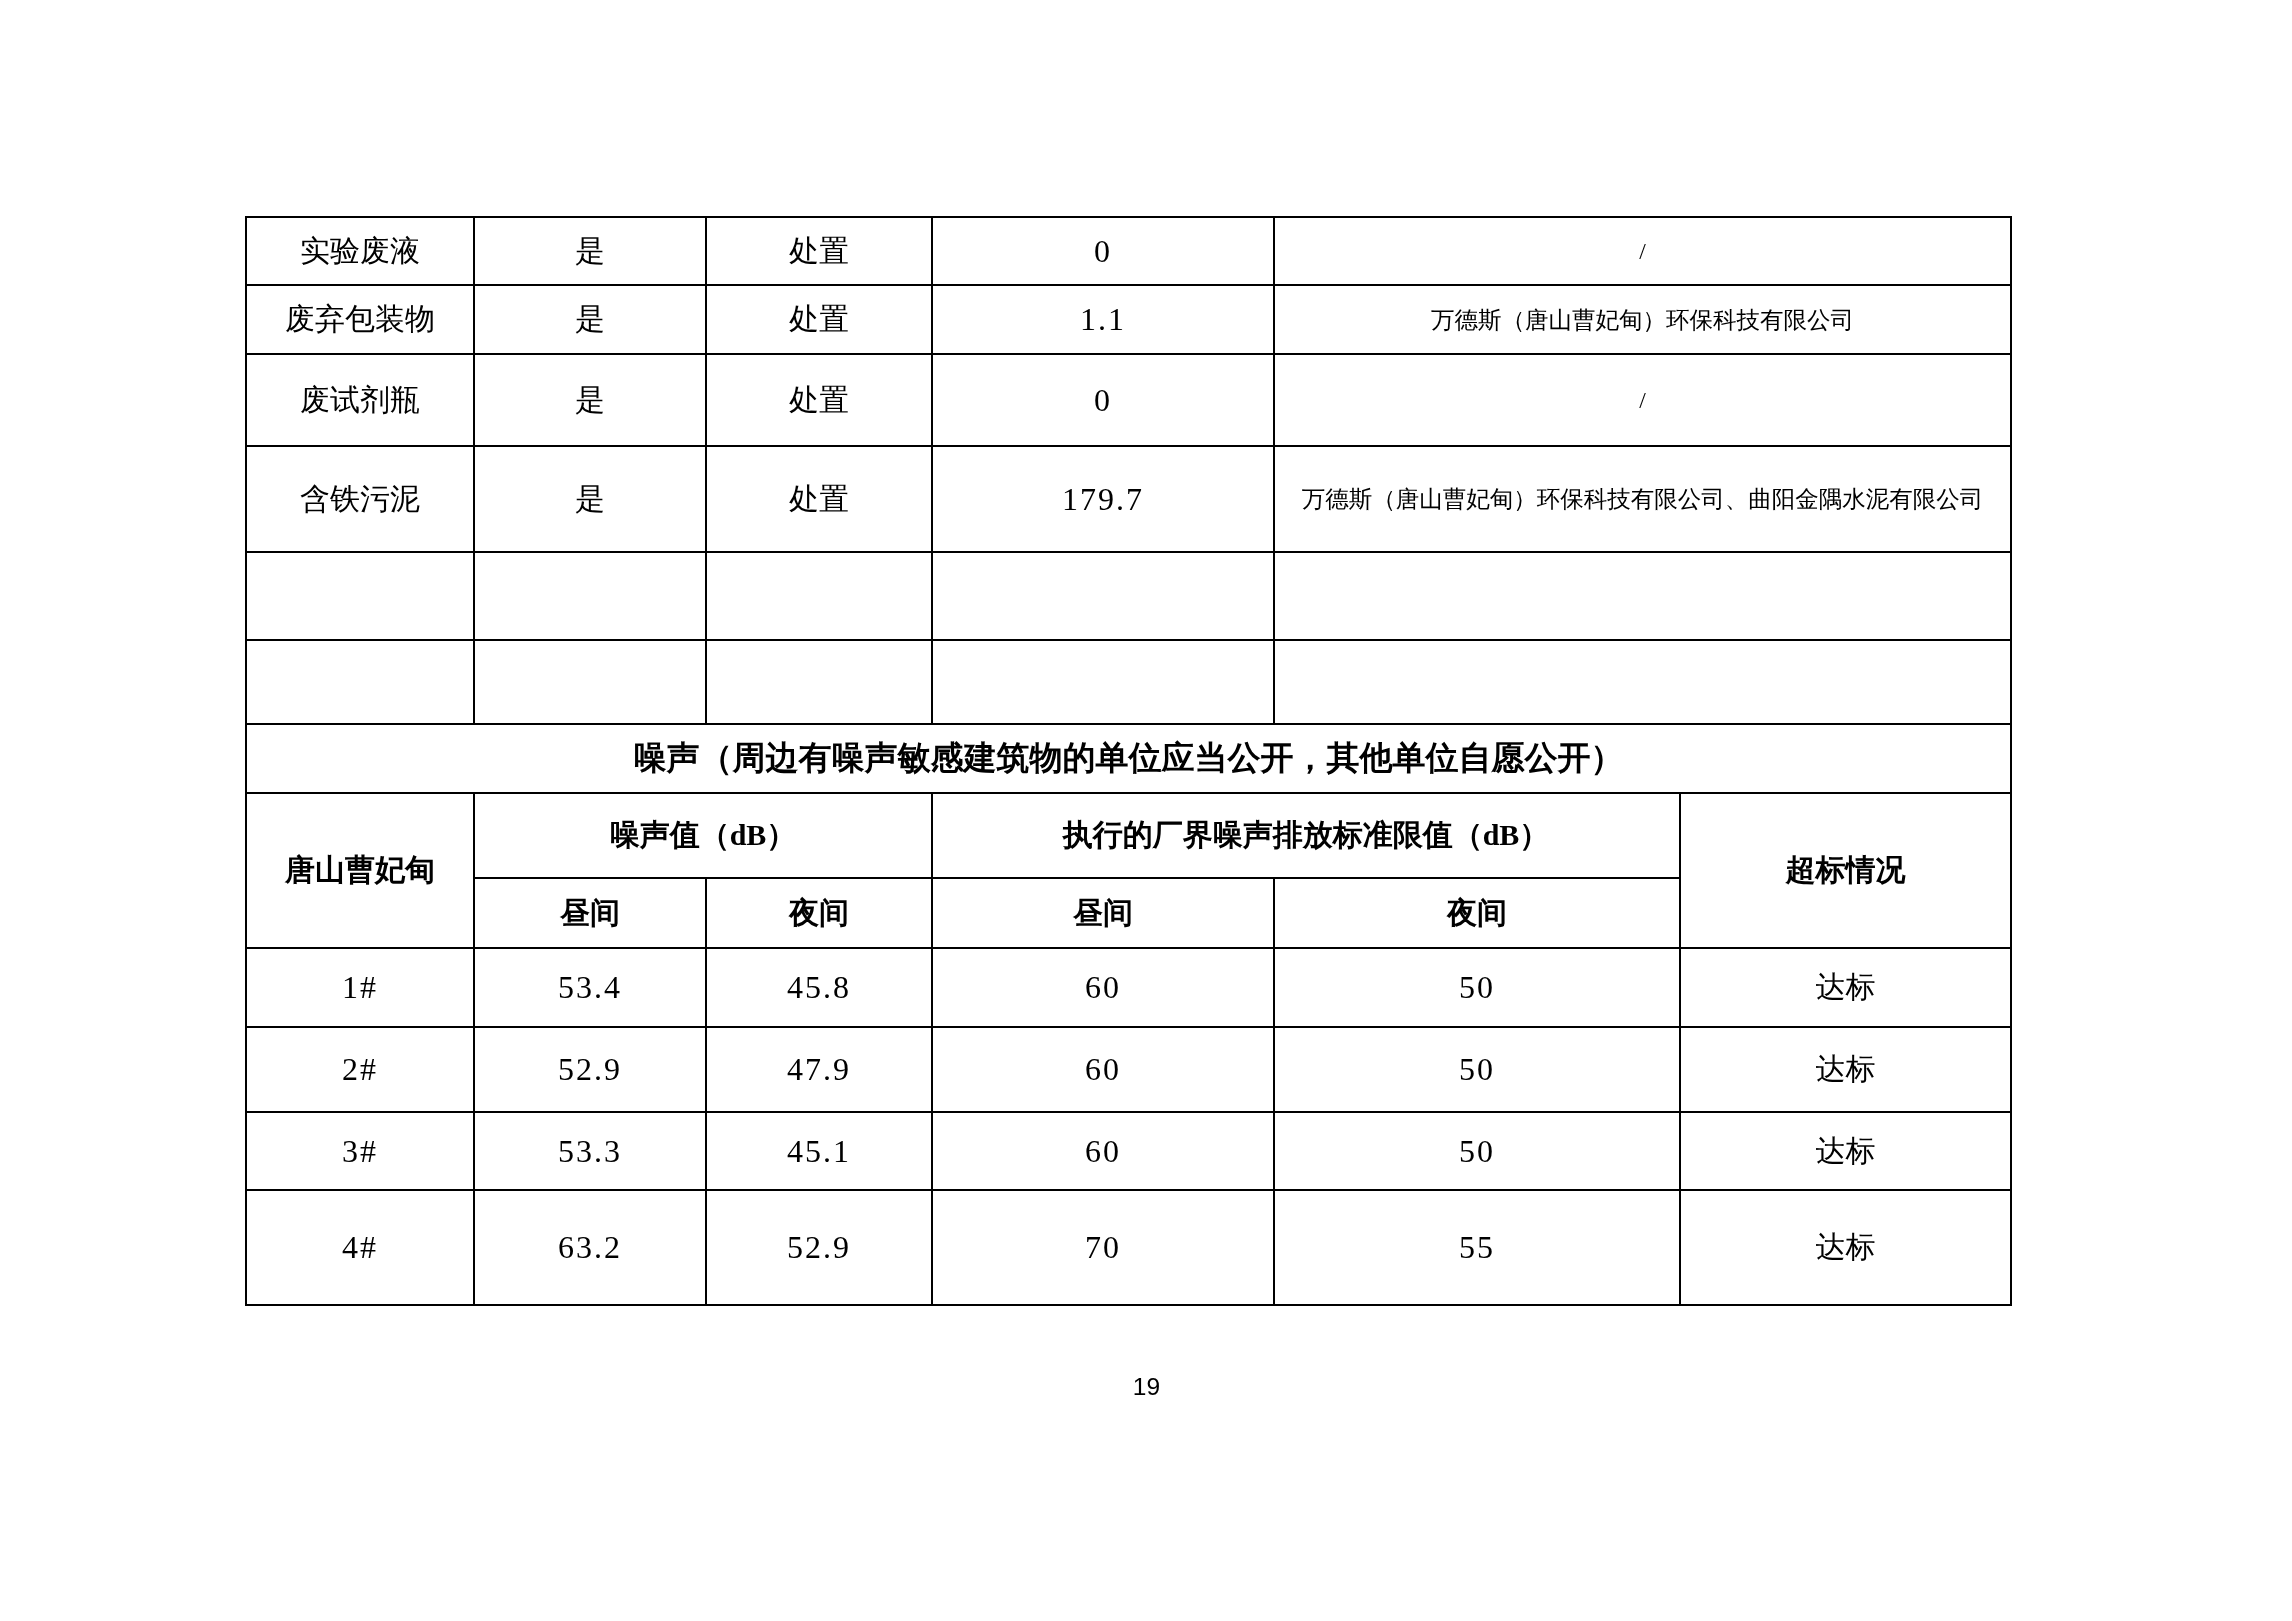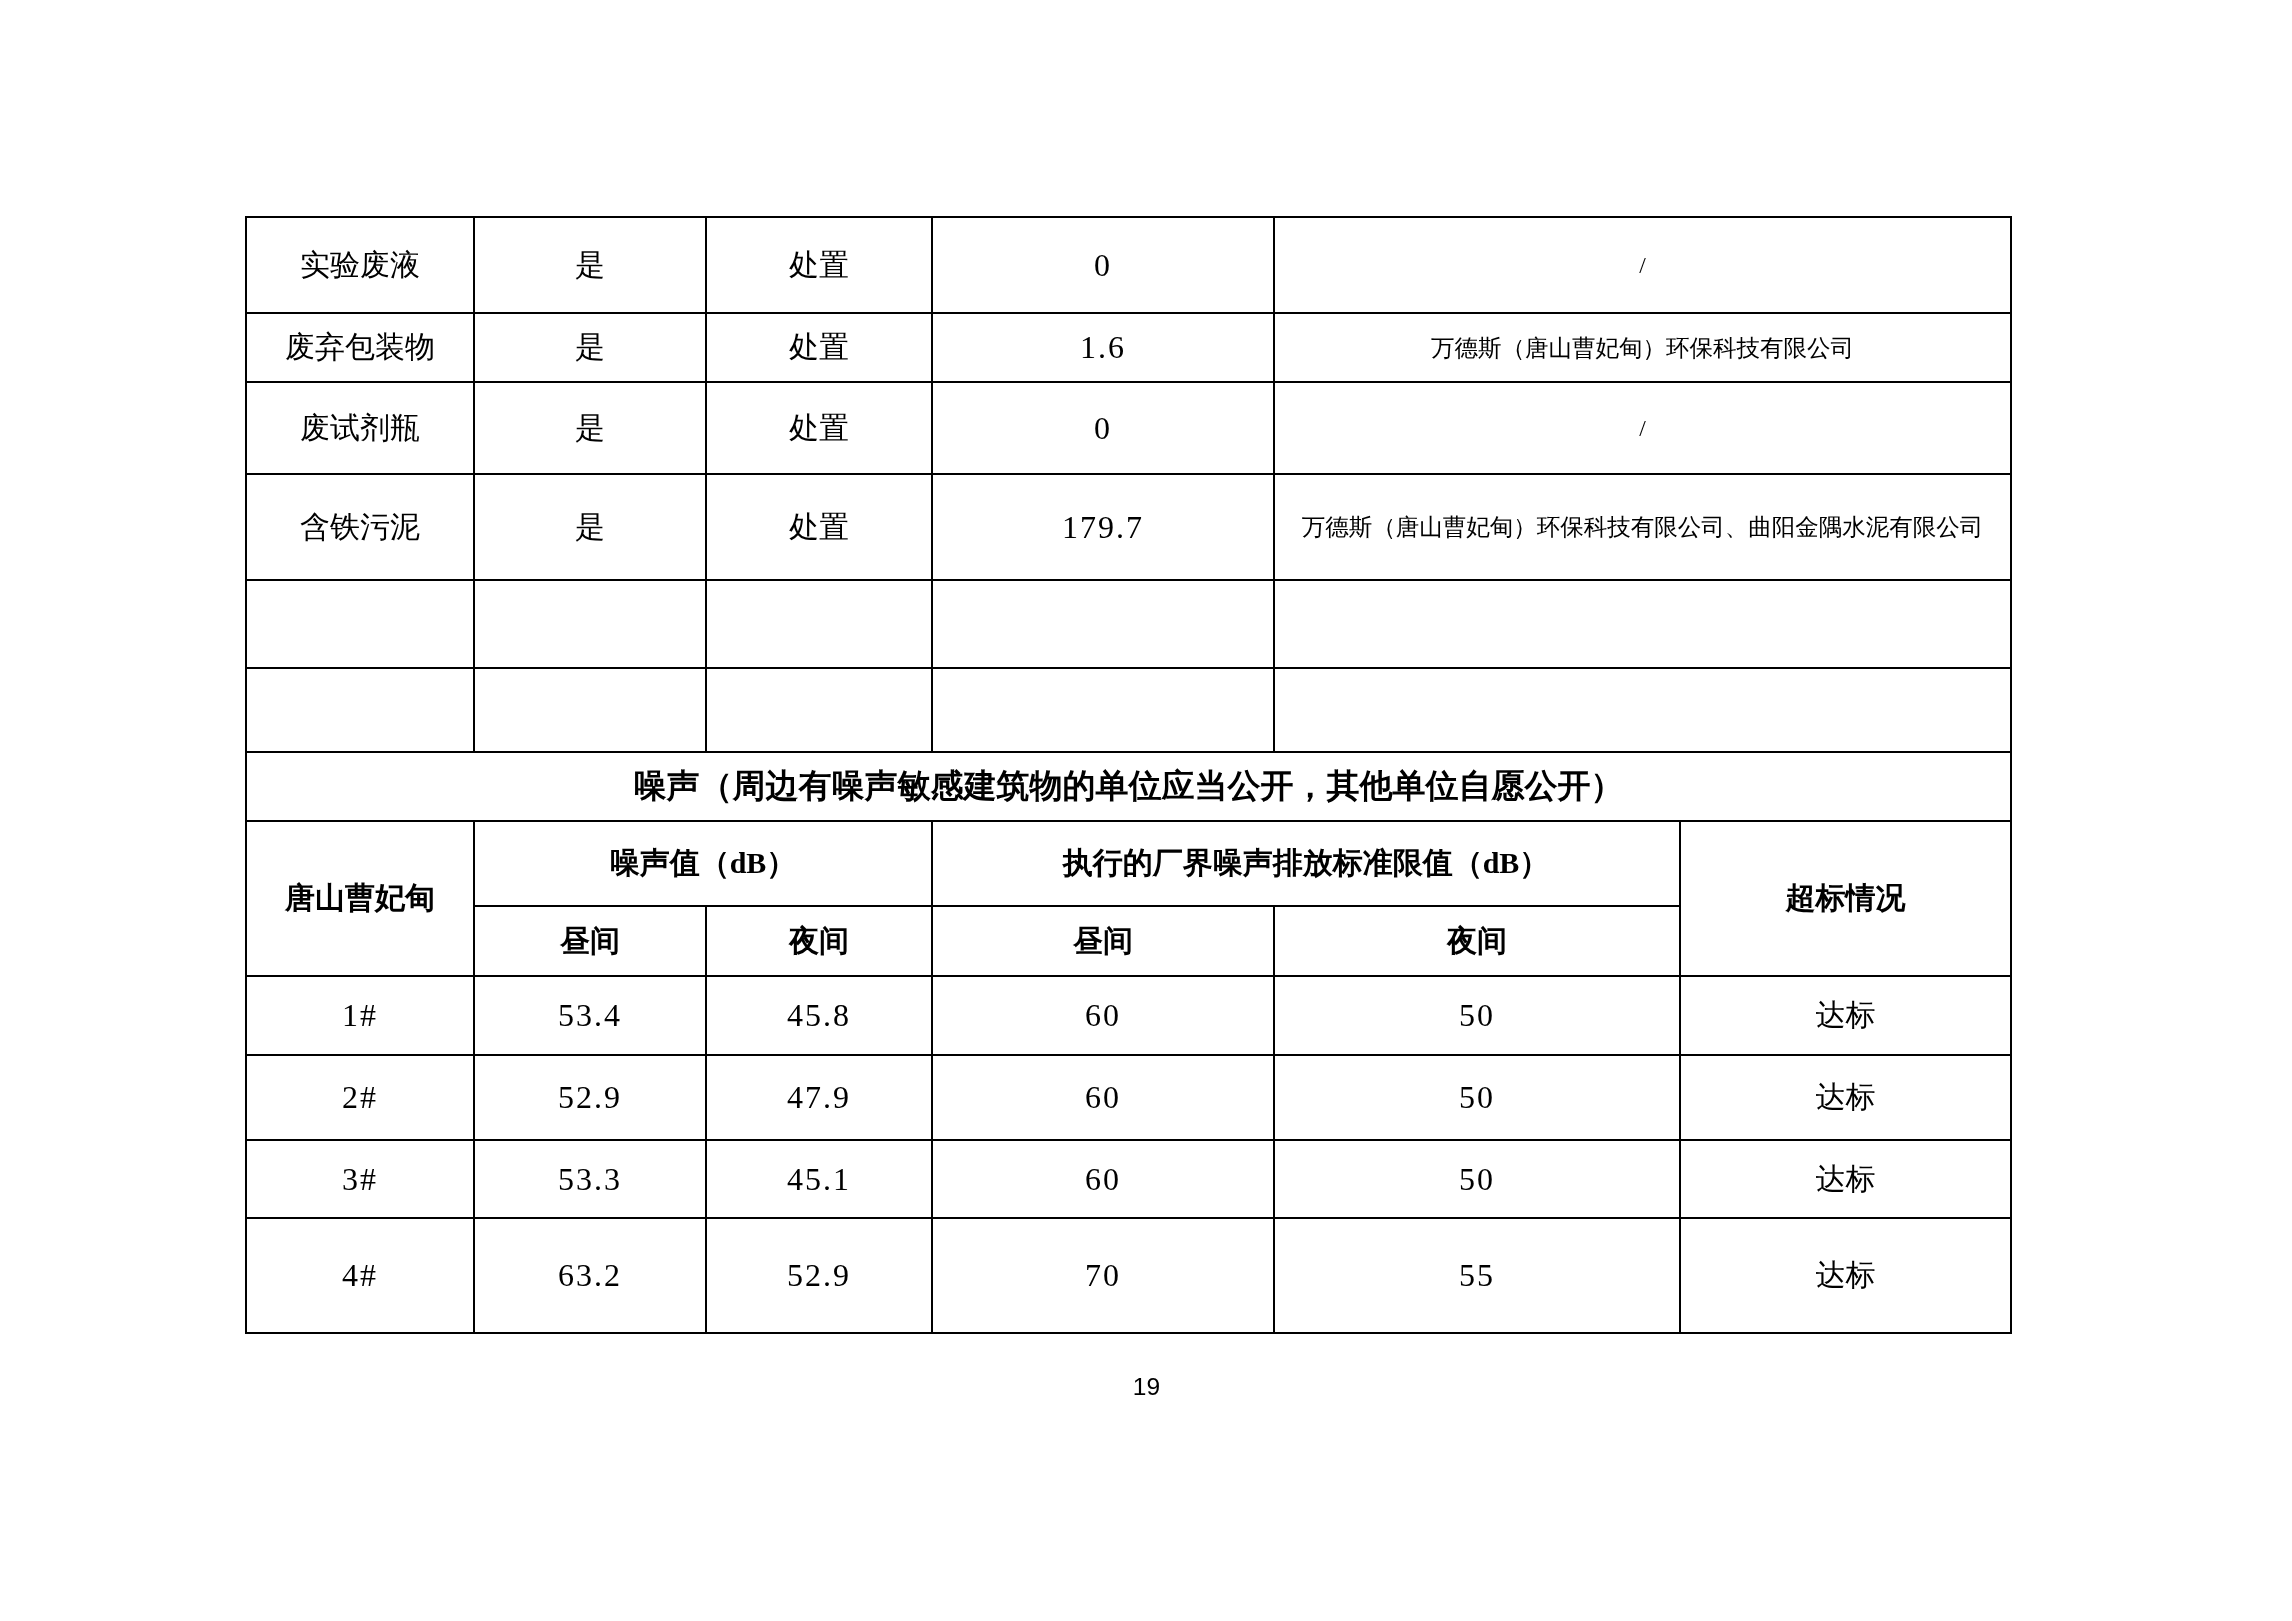--- a/index.html
+++ b/index.html
@@ -56,32 +56,32 @@
   <colgroup>
     <col style="width:228px">
     <col style="width:232px">
     <col style="width:226px">
     <col style="width:342px">
     <col style="width:406px">
     <col style="width:331px">
   </colgroup>
   <tbody>
 
-    <tr style="height:96px">
+    <tr style="height:68px">
       <td class="cn">实验废液</td>
       <td class="cn">是</td>
       <td class="cn">处置</td>
       <td class="num">0</td>
       <td class="company" colspan="2">/</td>
     </tr>
     <tr style="height:69px">
       <td class="cn">废弃包装物</td>
       <td class="cn">是</td>
       <td class="cn">处置</td>
-      <td class="num">1.6</td>
+      <td class="num">1.1</td>
       <td class="company" colspan="2">万德斯（唐山曹妃甸）环保科技有限公司</td>
     </tr>
     <tr style="height:92px">
       <td class="cn">废试剂瓶</td>
       <td class="cn">是</td>
       <td class="cn">处置</td>
       <td class="num">0</td>
       <td class="company" colspan="2">/</td>
     </tr>
     <tr style="height:106px">

